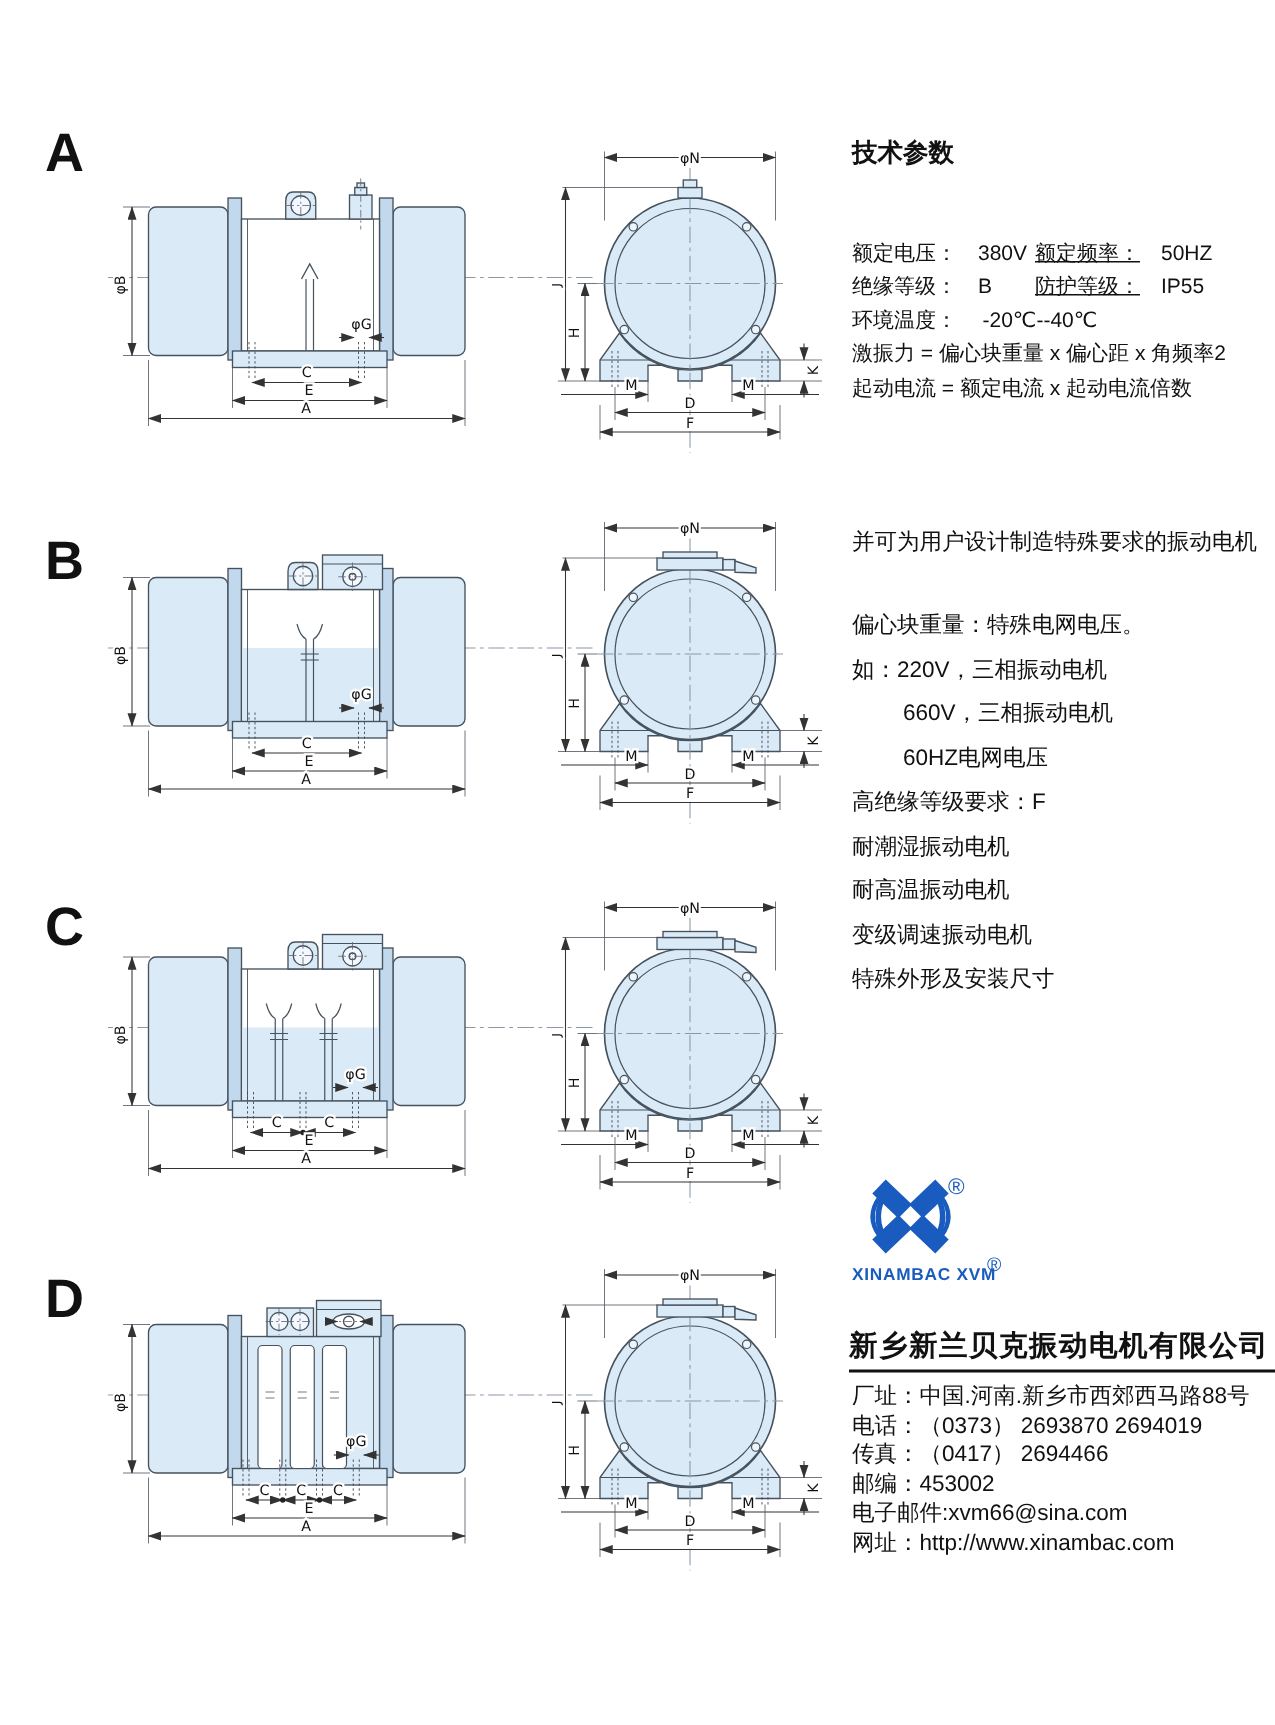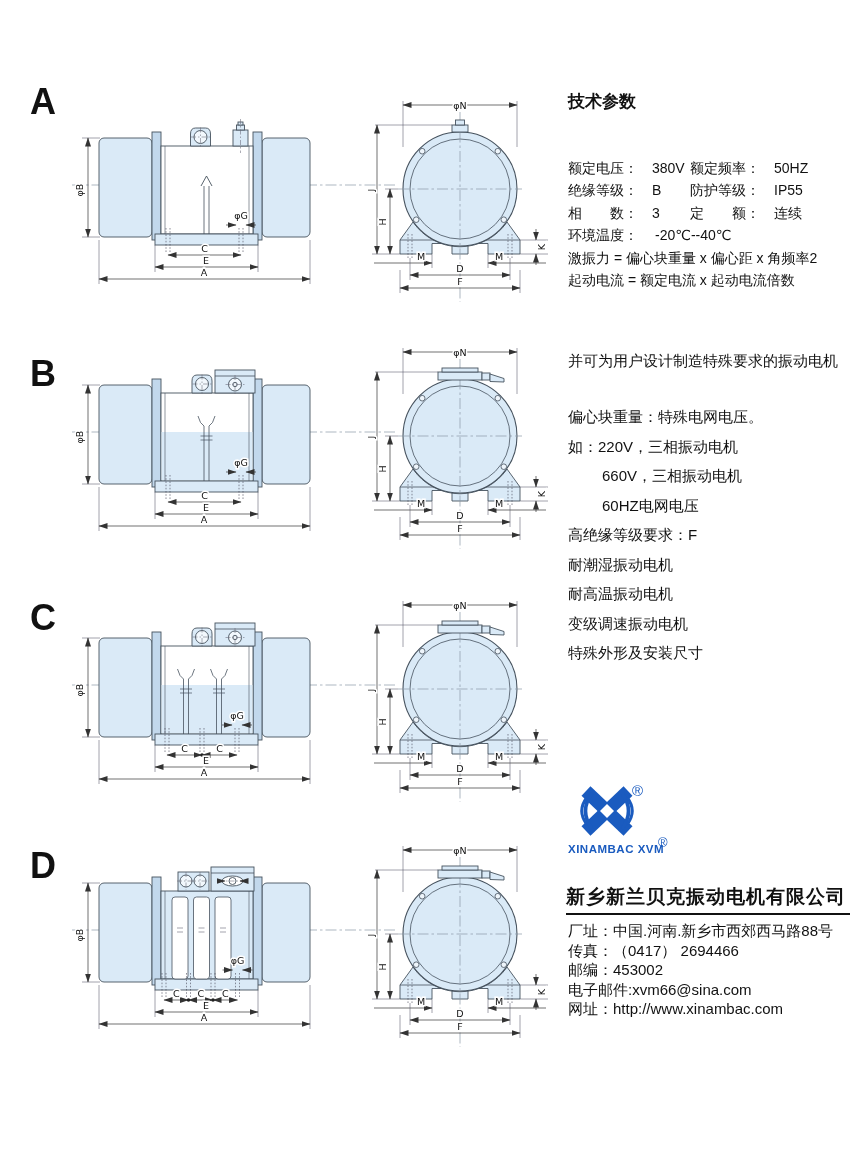--- a/index.html
+++ b/index.html
@@ -7,21 +7,21 @@
   #page{position:relative;width:850px;height:1150px;background:#fff;overflow:hidden;}
   .letter{position:absolute;left:30px;font-size:36px;font-weight:bold;line-height:1;letter-spacing:0;}
   .svgabs{position:absolute;}
   .dimtxt{fill:#111;paint-order:stroke;stroke:#fff;stroke-width:3px;font-family:"DejaVu Sans",sans-serif;font-size:9.5px;}
   
   .tech-title{position:absolute;left:568px;top:90px;font-size:17px;font-weight:bold;}
   .tech-params{position:absolute;left:568px;top:132px;width:282px;font-size:14px;line-height:22.4px;margin-top:25px;}
   .prow{display:flex;}
   .prow .l1{width:84px;flex:none;}
   .prow .v1{width:38px;flex:none;}
-  .prow .l2{width:84px;flex:none;}
+  .prow .l2{width:84px;flex:none;text-decoration:underline;}
   .prow .v2{flex:1;}
   .prow .vfull{flex:1;padding-left:3px;}
   .frow{white-space:nowrap;}
   .tech-note{position:absolute;left:568px;top:308px;font-size:15px;margin-top:44px;}
   .options{position:absolute;left:568px;top:402px;width:282px;font-size:15px;line-height:29.5px;}
   .opt.indent{padding-left:34px;}
   .logo{position:absolute;left:566px;top:779px;width:120px;height:100px;}
   .company-name{position:absolute;left:566px;top:884px;width:284px;font-size:19px;font-weight:bold;letter-spacing:1px;white-space:nowrap;}
   .company-rule{position:absolute;left:566px;top:913px;width:284px;border-top:2px solid #111;}
   .contacts{position:absolute;left:568px;top:921px;width:282px;font-size:15px;line-height:19.6px;}
@@ -494,26 +494,20 @@
         <span class="l2">额定频率：</span>
         <span class="v2">50HZ</span>
     </div>
     <div class="prow">
       <span class="l1">绝缘等级：</span>
         <span class="v1">B</span>
         <span class="l2">防护等级：</span>
         <span class="v2">IP55</span>
     </div>
     <div class="prow">
-      <span class="l1">相　　数：</span>
-        <span class="v1">3</span>
-        <span class="l2">定　　额：</span>
-        <span class="v2">连续</span>
-    </div>
-    <div class="prow">
       <span class="l1">环境温度：</span>
         <span class="vfull">-20℃--40℃</span>
     </div>
     <div class="frow">激振力 = 偏心块重量 x 偏心距 x 角频率2</div>
     <div class="frow">起动电流 = 额定电流 x 起动电流倍数</div>
   </div>
 
   <div class="tech-note">并可为用户设计制造特殊要求的振动电机</div>
 
   <div class="options">
@@ -543,18 +537,19 @@
       <text x="2" y="74" font-size="11.5" font-weight="bold" letter-spacing="0.5" fill="#1a5bbf">XINAMBAC XVM</text>
       <text x="92" y="68" font-size="13" fill="#1a5bbf">®</text>
     </svg>
   </div>
 
   <div class="company-name">新乡新兰贝克振动电机有限公司</div>
   <div class="company-rule"></div>
 
   <div class="contacts">
     <div class="crow"><span>厂址：</span><span>中国.河南.新乡市西郊西马路88号</span></div>
+    <div class="crow"><span>电话：</span><span>（0373） 2693870 2694019</span></div>
     <div class="crow"><span>传真：</span><span>（0417） 2694466</span></div>
     <div class="crow"><span>邮编：</span><span>453002</span></div>
     <div class="crow"><span>电子邮件:</span><span>xvm66@sina.com</span></div>
     <div class="crow"><span>网址：</span><span>http://www.xinambac.com</span></div>
   </div>
 </div>
 
 </body></html>

